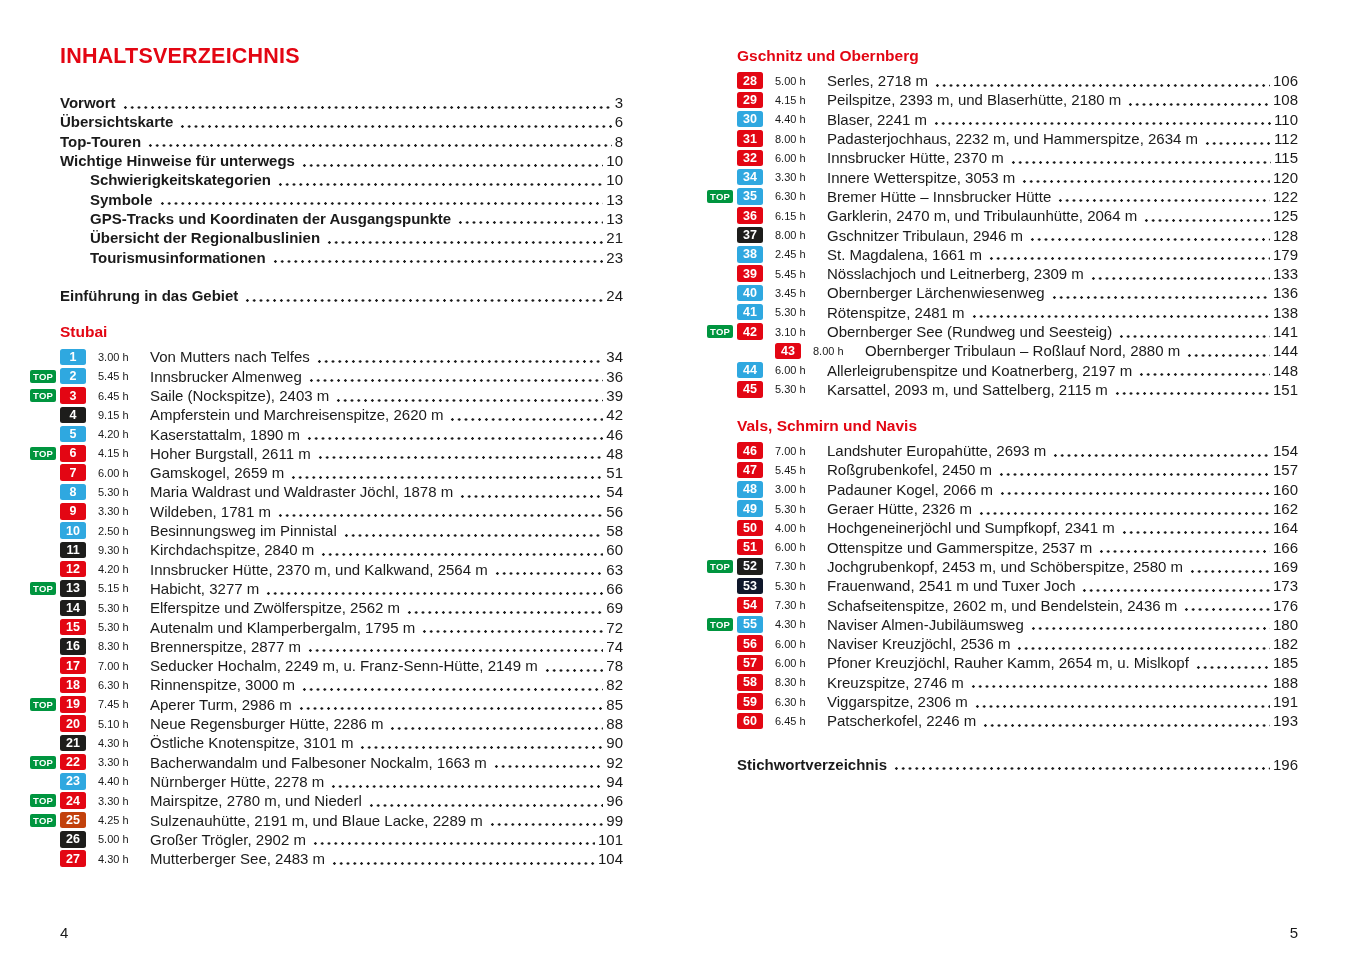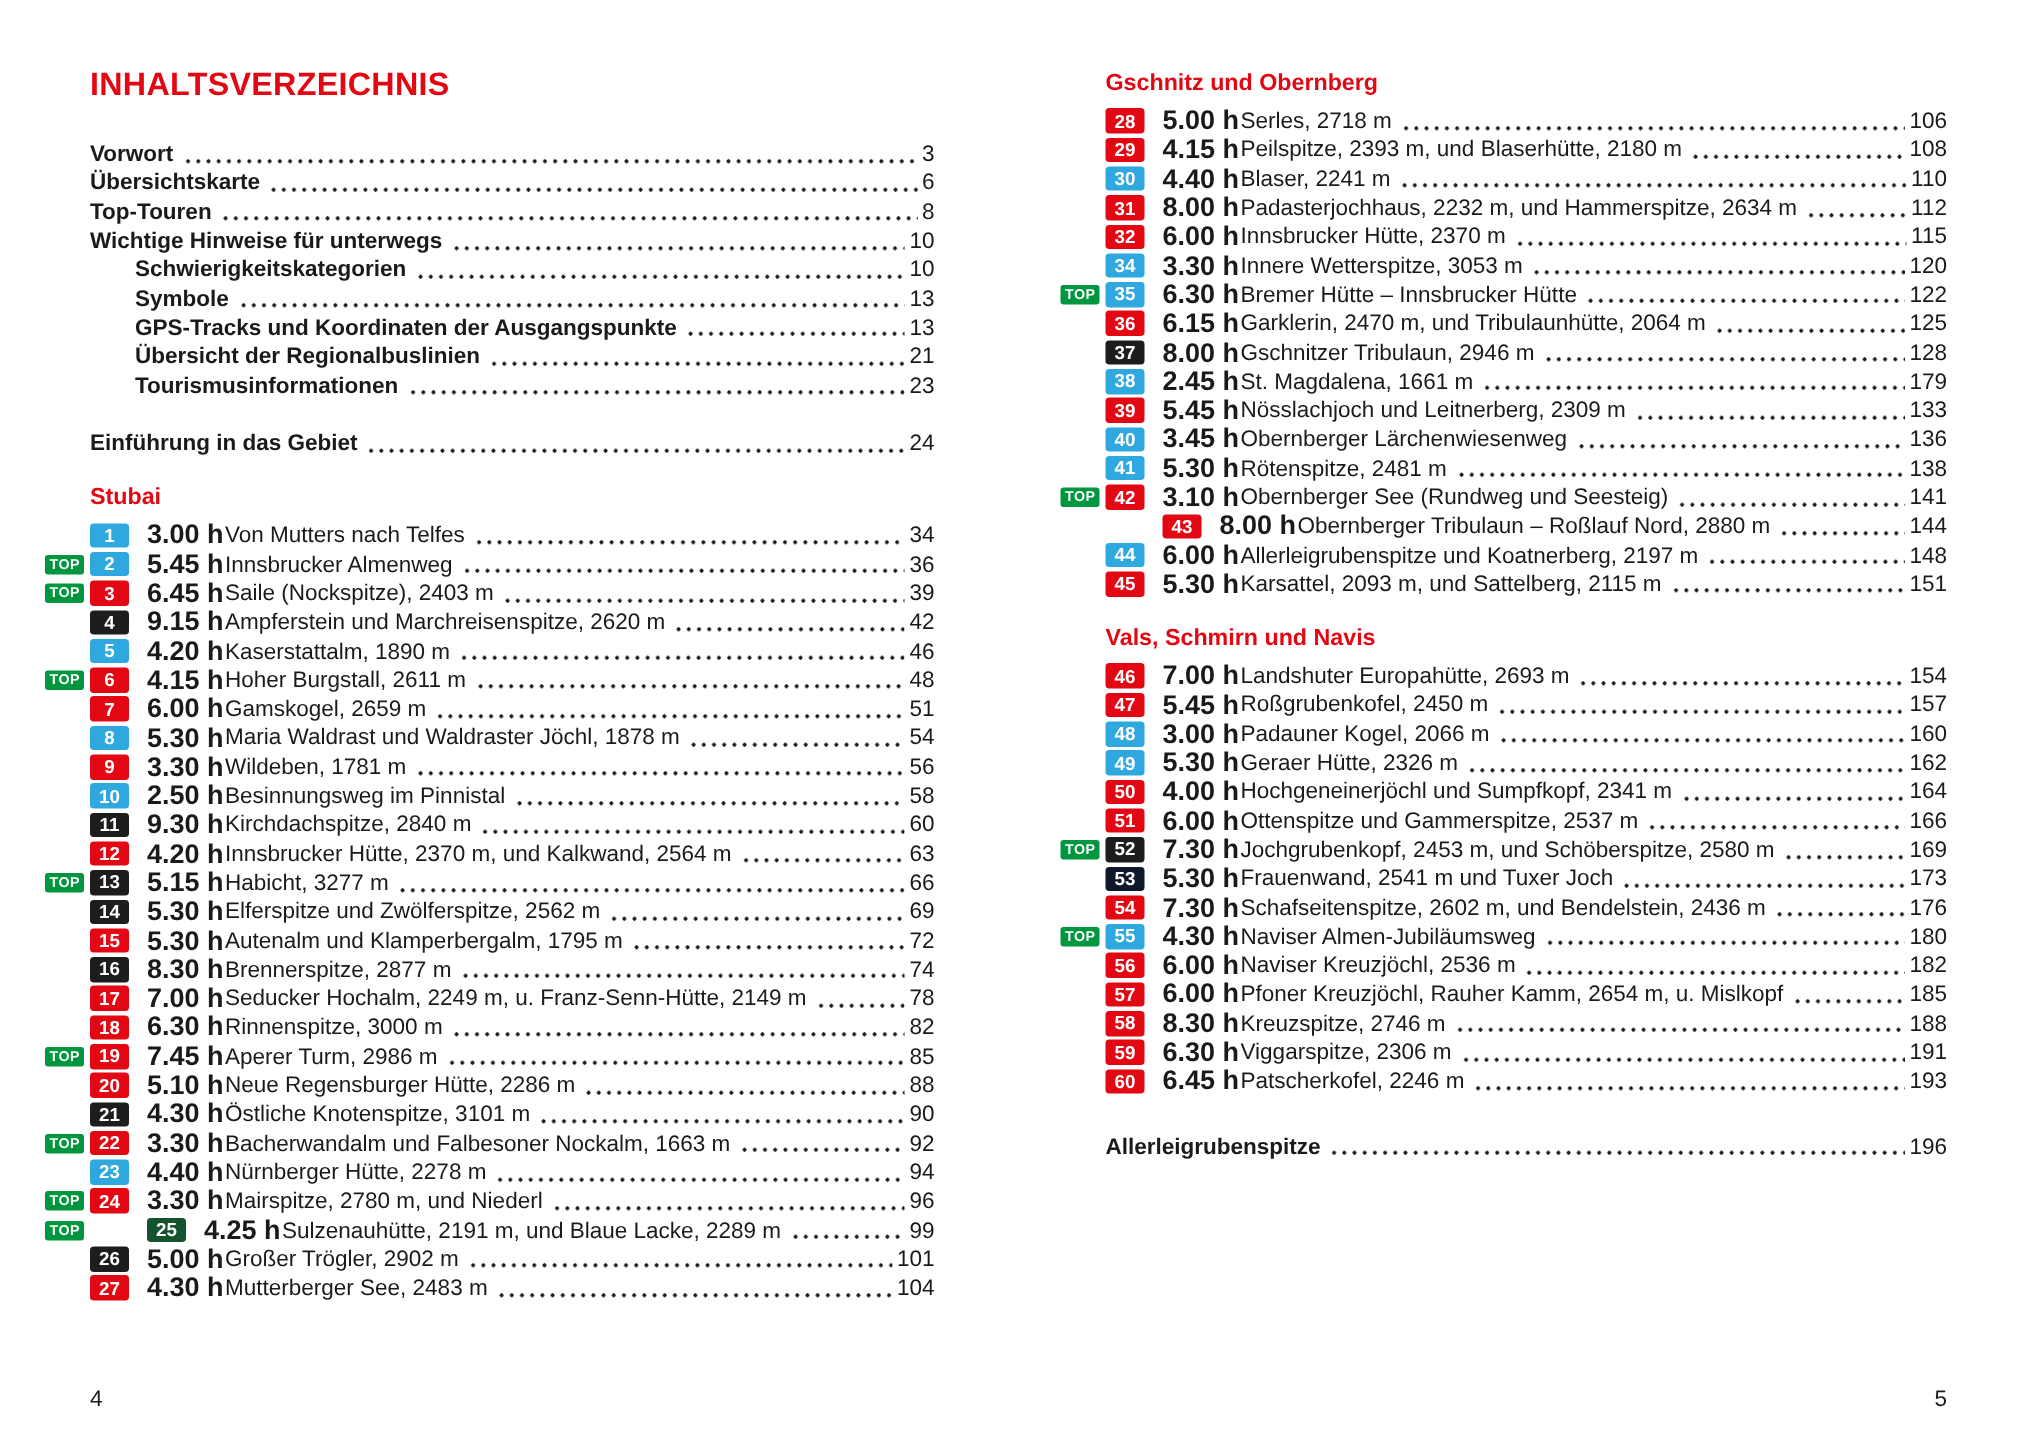--- a/index.html
+++ b/index.html
@@ -36,21 +36,21 @@
     color:#fff; font-weight:bold; font-size:9.5px; letter-spacing:.3px;
     height:13px; padding:0 3px; border-radius:2px;
     display:flex; align-items:center; justify-content:center;
   }
   .badge {
     width:26px; height:16.5px; border-radius:2.5px; flex:0 0 auto;
     color:#fff; font-weight:bold; font-size:12.5px;
     display:flex; align-items:center; justify-content:center;
     margin-right:12px;
   }
-  .time { width:52px; flex:0 0 auto; font-weight:bold; font-size:18px; }
+  .time { width:52px; flex:0 0 auto; font-weight:normal; font-size:11px; }
   .tour-title { font-weight:normal; white-space:nowrap;text-align:center; }
 
   .leader {
     flex:1 1 auto; min-width:10px; align-self:flex-end;
     height:3px; margin:0 3px 3.6px 6px;
     background-image: radial-gradient(circle, #1b1b1b 1.15px, transparent 1.45px);
     background-size:6.8px 3px; background-repeat:repeat-x; background-position:left bottom;
   }
   .pagenum { flex:0 0 auto; text-align:right; font-size:15px; }
 
@@ -328,21 +328,21 @@
             <span class="badge" style="background: rgb(227, 6, 19);">24</span>
             <span class="time">3.30 h</span>
             <span class="tour-title">Mairspitze, 2780 m, und Niederl</span>
             <span class="leader"></span>
             <span class="pagenum">96</span>
           </div>
           <div class="toc-row tour-row">
             <span class="top-slot">
               <span class="top-tag" style="background: rgb(0, 149, 63);">TOP</span>
             </span>
-            <span class="badge" style="background: #14532d; margin-left: 38px;">25</span>
+            <span class="badge" style="background: #c2410c;">25</span>
             <span class="time">4.25 h</span>
             <span class="tour-title">Sulzenauhütte, 2191 m, und Blaue Lacke, 2289 m</span>
             <span class="leader"></span>
             <span class="pagenum">99</span>
           </div>
           <div class="toc-row tour-row">
             <span class="top-slot"></span>
             <span class="badge" style="background: rgb(29, 29, 27);">26</span>
             <span class="time">5.00 h</span>
             <span class="tour-title">Großer Trögler, 2902 m</span>
@@ -632,21 +632,21 @@
             <span class="badge" style="background: rgb(227, 6, 19);">60</span>
             <span class="time">6.45 h</span>
             <span class="tour-title">Patscherkofel, 2246 m</span>
             <span class="leader"></span>
             <span class="pagenum">193</span>
           </div>
         </div>
     </div>
 
     <div class="toc-row footer-row">
-      <span class="fm-label main">Allerleigrubenspitze</span>
+      <span class="fm-label main">Stichwortverzeichnis</span>
       <span class="leader"></span>
       <span class="pagenum">196</span>
     </div>
   </div>
 
 </div>
 
 <div class="corner-pagenum left">4</div>
 <div class="corner-pagenum right">5</div>
 

